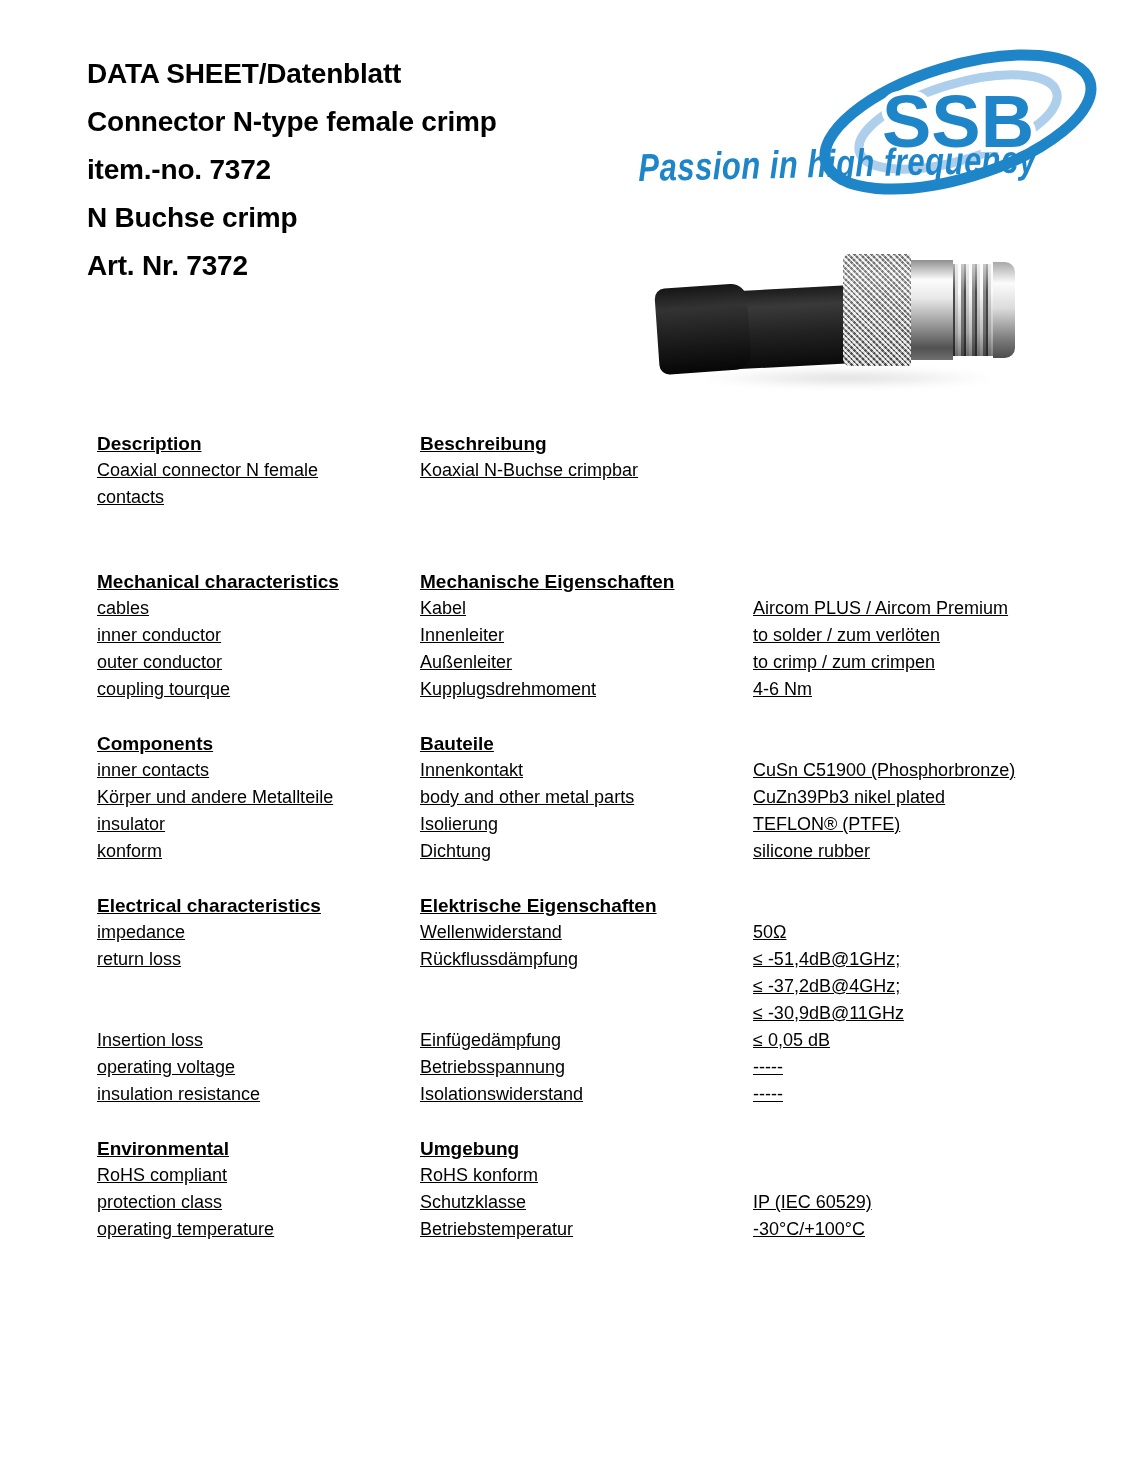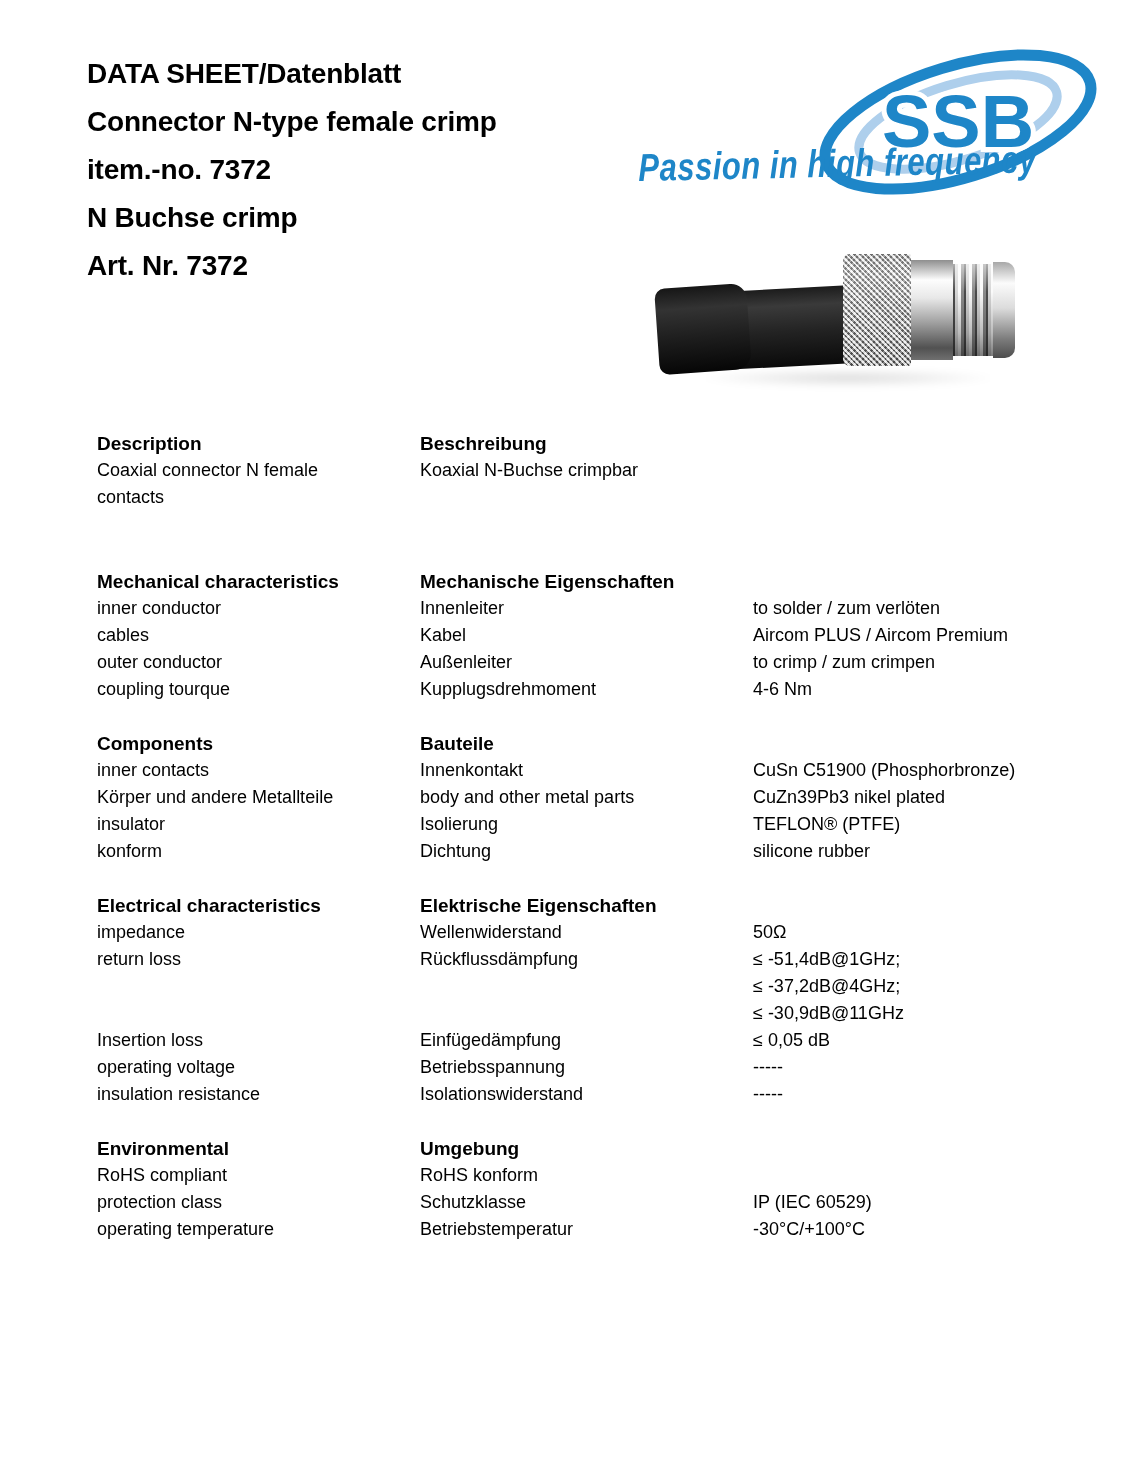--- a/index.html
+++ b/index.html
@@ -72,21 +72,21 @@
   .connector-flange {
     position:absolute; left:330px; top:12px; width:22px; height:96px;
     background:linear-gradient(180deg,#a8a8a8 0%,#fbfbfb 22%,#dcdcdc 48%,#7d7d7d 80%,#4d4d4d 100%);
     border-radius:0 10px 10px 0;
   }
 
   
   .content { position:absolute; left:97px; top:430px; width:1012px; font-size:18px; line-height:27px; }
   .row { display:grid; grid-template-columns:323px 333px 356px; }
   .h { font-weight:700; font-size:19px; }
-  .section { margin:0 0 27px 0; }
+  .section { margin:0 0 27px 0;text-decoration:underline; }
   .section.desc { margin-bottom:57px; }
 </style>
 </head>
 <body>
 
 <div class="title-block">
   <div>DATA SHEET/Datenblatt</div>
   <div>Connector N-type female crimp</div>
   <div>item.-no. 7372</div>
   <div>N Buchse crimp</div>
@@ -134,30 +134,30 @@
     </div>
   </div>
 
   <div class="section">
     <div class="row">
       <span class="h">Mechanical characteristics</span>
       <span class="h">Mechanische Eigenschaften</span>
       <span></span>
     </div>
     <div class="row">
+      <span>cables</span>
+      <span>Kabel</span>
+      <span>Aircom PLUS / Aircom Premium</span>
+    </div>
+    <div class="row">
       <span>inner conductor</span>
       <span>Innenleiter</span>
       <span>to solder / zum verlöten</span>
     </div>
     <div class="row">
-      <span>cables</span>
-      <span>Kabel</span>
-      <span>Aircom PLUS / Aircom Premium</span>
-    </div>
-    <div class="row">
       <span>outer conductor</span>
       <span>Außenleiter</span>
       <span>to crimp / zum crimpen</span>
     </div>
     <div class="row">
       <span>coupling tourque</span>
       <span>Kupplugsdrehmoment</span>
       <span>4-6 Nm</span>
     </div>
   </div>

